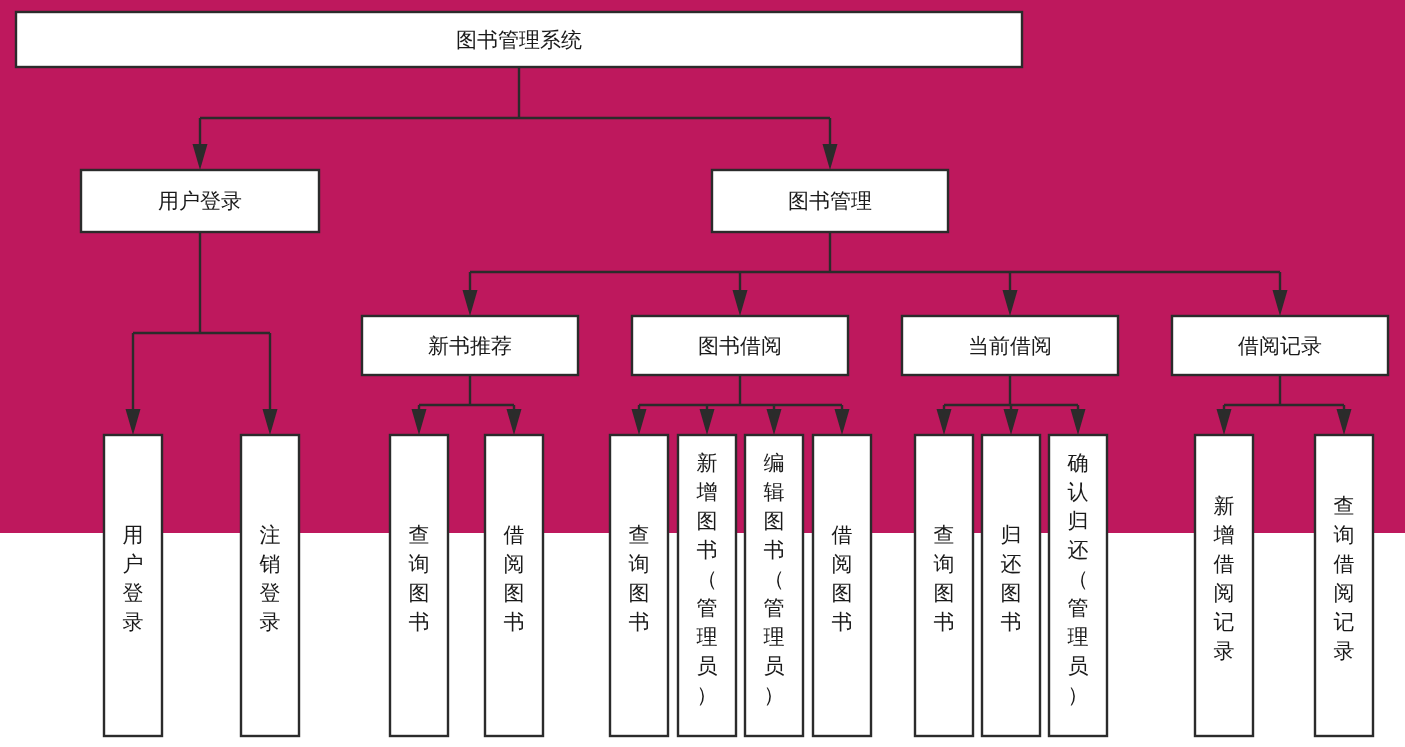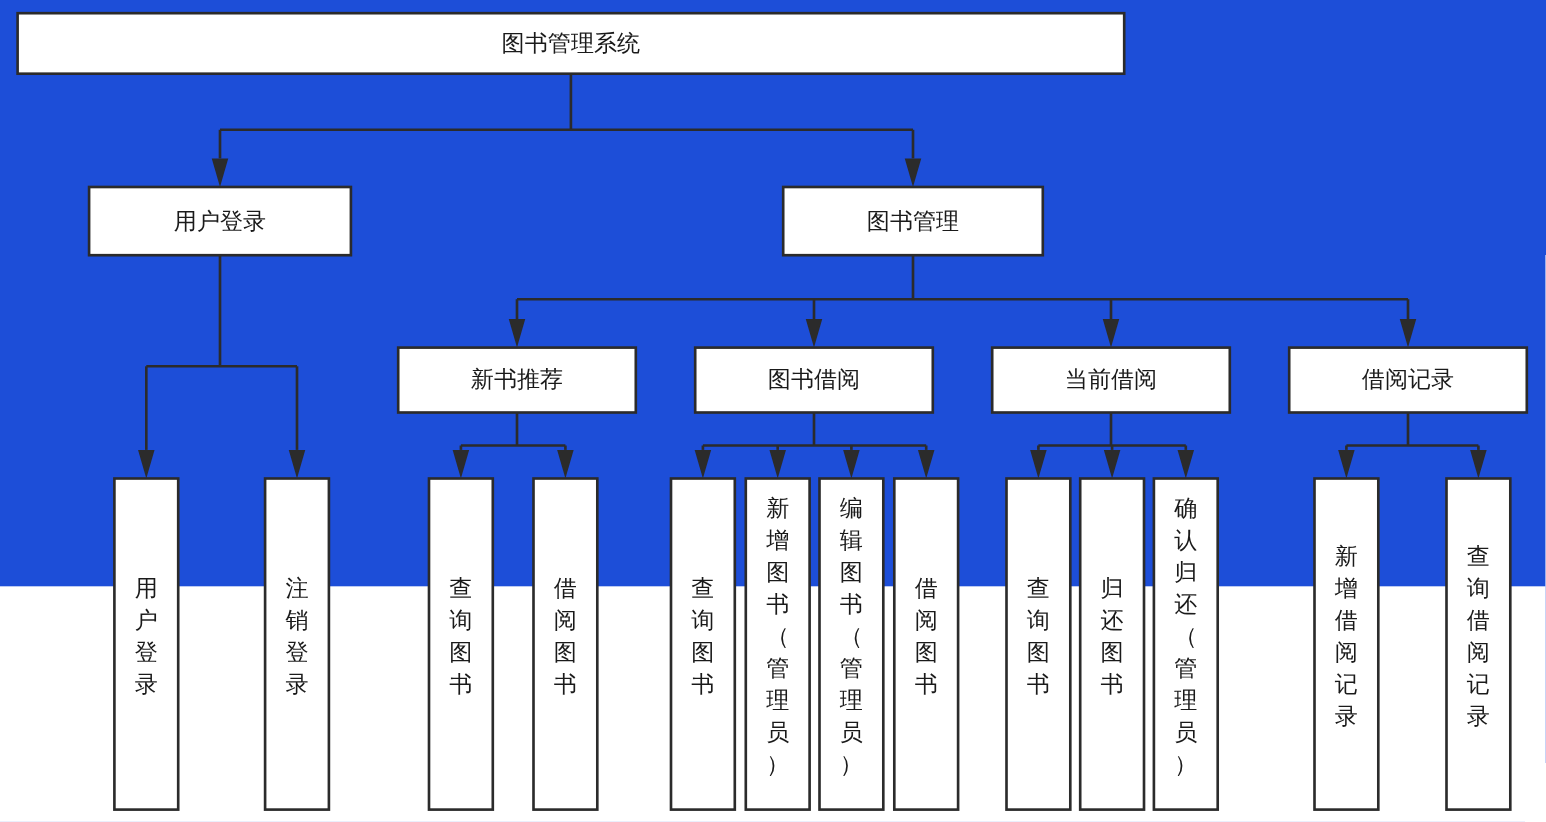--- a/index.html
+++ b/index.html
@@ -11,21 +11,21 @@
   body {
     width: 1405px;
     height: 747px;
     overflow: hidden;
     font-family: "DejaVu Sans", "Liberation Sans", sans-serif;
   }
   #diagram-root {
     position: relative;
     width: 1405px;
     height: 533px;
-    background: #1d4ed8;
+    background: #be185d;
   }
   svg#flowchart {
     position: absolute;
     left: 0;
     top: 0;
     width: 1405px;
     height: 747px;
     display: block;
   }
   .node-rect {

